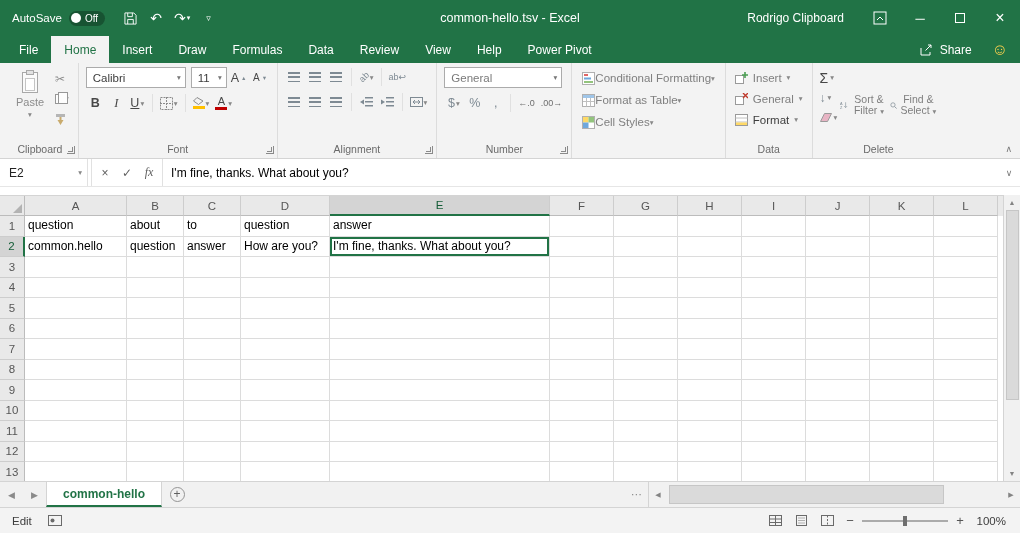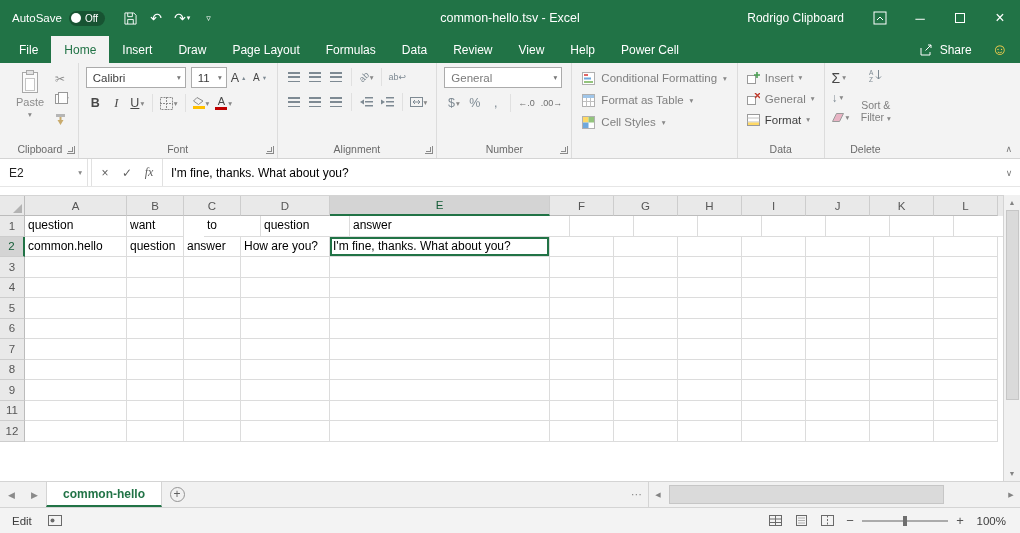--- a/index.html
+++ b/index.html
@@ -61,28 +61,28 @@
   .a-letter{font-size:11px;line-height:10px;color:#474747}
   .bars{display:inline-block;width:12px;height:10px;background:repeating-linear-gradient(to bottom,#7e8a93 0 1.5px,transparent 1.5px 4.25px)}
   .orient{display:inline-block;transform:rotate(-45deg);font-size:9px;color:#7e8a93}
   .wrapic{font-size:9px;color:#7e8a93;white-space:nowrap}
   .decbtn{font-size:9px;color:#6d6d6d;letter-spacing:0}
   .paste-btn{display:flex;flex-direction:column;align-items:center;width:42px;padding-top:3px;gap:2px;color:#8c8c8c;font-size:11px}
   .clip-col{display:flex;flex-direction:column;gap:5px;padding:4px 2px 0 4px;color:#8c8c8c}
   .sbtn{display:flex;align-items:center;gap:2px;font-size:12px;height:15px;color:#8c8c8c}
   .copy-ic{width:8px;height:10px;border:1px solid #979797;background:#fdfdfd;position:relative;display:inline-block}
   .copy-ic::before{content:"";position:absolute;left:2px;top:-3px;width:8px;height:10px;border:1px solid #979797;background:#fdfdfd}
-  .stylebtn{display:flex;align-items:center;gap:6px;height:22px;font-size:11.5px;color:#7f7f7f;padding:0 3px;white-space:nowrap}
+  .stylebtn{display:flex;align-items:center;height:22px;font-size:11.5px;color:#7f7f7f;padding:0 3px;white-space:nowrap}
   .cellbtn{display:flex;align-items:center;gap:5px;height:21px;font-size:11.5px;color:#7f7f7f;padding:0 2px;white-space:nowrap}
   .cellbtn.dark{color:#3d3d3d}
   .editing-body{display:flex;gap:3px}
   .edit-small{display:flex;flex-direction:column;gap:1px;padding-top:1px}
   .esrow{display:flex;align-items:center;gap:2px;height:19px;font-size:12px;color:#7e8a93}
   .sigma{font-size:14px;color:#474747;line-height:1}
-  .bigbtn{width:47px;display:flex;flex-direction:column;align-items:center;padding-top:2px;font-size:10.5px;line-height:11.5px;color:#7f7f7f;text-align:center;gap:18px}
+  .bigbtn{width:47px;display:flex;align-items:center;padding-top:2px;font-size:10.5px;line-height:11.5px;color:#7f7f7f;text-align:center;gap:2px}
   .collapse{position:absolute;right:8px;bottom:4px;color:#777;font-size:9px}
 
   
   .formularow{height:28px;flex:0 0 28px;background:#fff;display:flex;align-items:stretch;border-bottom:1px solid #e6e6e6}
   .namebox{width:88px;display:flex;align-items:center;justify-content:space-between;padding:0 5px 0 9px;font-size:12px;color:#222;border-right:1px solid #e1e1e1}
   .fb-split{width:4px;border-right:1px solid #e1e1e1}
   .fb-btns{display:flex;align-items:center;border-right:1px solid #e1e1e1;padding:0 2px}
   .fb-btns span{width:22px;text-align:center;color:#5f5f5f;font-size:12px}
   .fx{font-family:"Liberation Serif",serif;font-style:italic;font-size:13px}
   .fb-input{flex:1;display:flex;align-items:center;padding-left:8px;font-size:12px;color:#000;white-space:nowrap;overflow:hidden}
@@ -179,27 +179,26 @@
       <span class="winbtn" style="font-size:16px">×</span>
     </div>
   </div>
 
   <div class="tabrow">
     <div class="tabs">
         <div class="rtab">File</div>
         <div class="rtab active">Home</div>
         <div class="rtab">Insert</div>
         <div class="rtab">Draw</div>
-        <div class="rtab">Page Layout</div>
         <div class="rtab">Formulas</div>
         <div class="rtab">Data</div>
         <div class="rtab">Review</div>
         <div class="rtab">View</div>
         <div class="rtab">Help</div>
-        <div class="rtab">Power Cell</div>
+        <div class="rtab">Power Pivot</div>
       </div>
     <div class="tabrow-right">
       <div class="share">
         <svg width="13" height="12" viewBox="0 0 13 12">
             <path d="M1 4v7h9V8" fill="none" stroke="#fff"></path>
             <path d="M5.5 6.5L11 1M8 1h3v3" fill="none" stroke="#fff"></path>
           </svg>
         <span>Share</span>
       </div>
       <span class="smiley">☺</span>
@@ -468,20 +467,27 @@
               <span class="dd">▾</span>
             </span>
         </div>
         <div class="bigbtn">
           <svg width="14" height="13" viewBox="0 0 14 13">
               <text x="0" y="6" font-size="6.5" fill="#7e8a93">A</text>
               <text x="0" y="13" font-size="6.5" fill="#7e8a93">Z</text>
               <path d="M9.5 1v9M9.5 10l-2.5-2.5M9.5 10L12 7.5" fill="none" stroke="#7e8a93"></path>
             </svg>
           <span><span>Sort &amp; Filter</span> <span class="dd">▾</span></span>
+        </div>
+        <div class="bigbtn">
+          <svg width="13" height="13" viewBox="0 0 12 12">
+              <circle cx="5" cy="5" r="3.6" fill="none" stroke="#7e8a93" stroke-width="1.2"></circle>
+              <line x1="8" y1="8" x2="11.2" y2="11.2" stroke="#7e8a93" stroke-width="1.4"></line>
+            </svg>
+          <span><span>Find &amp; Select</span> <span class="dd">▾</span></span>
         </div>
       </div>
       <div class="glabel"><span>Delete</span></div>
     </div>
 
     <span class="collapse">∧</span>
   </div>
 
   <div class="formularow">
     <div class="namebox">
@@ -515,22 +521,22 @@
           <div class="colh" style="width: 64px;">H</div>
           <div class="colh" style="width: 64px;">I</div>
           <div class="colh" style="width: 64px;">J</div>
           <div class="colh" style="width: 64px;">K</div>
           <div class="colh" style="width: 64px;">L</div>
         </div>
       <div class="gridrows">
           <div class="grow">
             <div class="rowh">1</div>
             <div class="cell" style="width: 102px;">question</div>
-            <div class="cell" style="width: 57px;">want</div>
-            <div class="cell" style="width: 57px; margin-left: 20px;">to</div>
+            <div class="cell" style="width: 57px;">about</div>
+            <div class="cell" style="width: 57px;">to</div>
             <div class="cell" style="width: 89px;">question</div>
             <div class="cell" style="width: 220px;">answer</div>
             <div class="cell" style="width: 64px;"></div>
             <div class="cell" style="width: 64px;"></div>
             <div class="cell" style="width: 64px;"></div>
             <div class="cell" style="width: 64px;"></div>
             <div class="cell" style="width: 64px;"></div>
             <div class="cell" style="width: 64px;"></div>
             <div class="cell" style="width: 64px;"></div>
           </div>
@@ -648,36 +654,66 @@
             <div class="cell" style="width: 220px;"></div>
             <div class="cell" style="width: 64px;"></div>
             <div class="cell" style="width: 64px;"></div>
             <div class="cell" style="width: 64px;"></div>
             <div class="cell" style="width: 64px;"></div>
             <div class="cell" style="width: 64px;"></div>
             <div class="cell" style="width: 64px;"></div>
             <div class="cell" style="width: 64px;"></div>
           </div>
           <div class="grow">
+            <div class="rowh">10</div>
+            <div class="cell" style="width: 102px;"></div>
+            <div class="cell" style="width: 57px;"></div>
+            <div class="cell" style="width: 57px;"></div>
+            <div class="cell" style="width: 89px;"></div>
+            <div class="cell" style="width: 220px;"></div>
+            <div class="cell" style="width: 64px;"></div>
+            <div class="cell" style="width: 64px;"></div>
+            <div class="cell" style="width: 64px;"></div>
+            <div class="cell" style="width: 64px;"></div>
+            <div class="cell" style="width: 64px;"></div>
+            <div class="cell" style="width: 64px;"></div>
+            <div class="cell" style="width: 64px;"></div>
+          </div>
+          <div class="grow">
             <div class="rowh">11</div>
             <div class="cell" style="width: 102px;"></div>
             <div class="cell" style="width: 57px;"></div>
             <div class="cell" style="width: 57px;"></div>
             <div class="cell" style="width: 89px;"></div>
             <div class="cell" style="width: 220px;"></div>
             <div class="cell" style="width: 64px;"></div>
             <div class="cell" style="width: 64px;"></div>
             <div class="cell" style="width: 64px;"></div>
             <div class="cell" style="width: 64px;"></div>
             <div class="cell" style="width: 64px;"></div>
             <div class="cell" style="width: 64px;"></div>
             <div class="cell" style="width: 64px;"></div>
           </div>
           <div class="grow">
             <div class="rowh">12</div>
+            <div class="cell" style="width: 102px;"></div>
+            <div class="cell" style="width: 57px;"></div>
+            <div class="cell" style="width: 57px;"></div>
+            <div class="cell" style="width: 89px;"></div>
+            <div class="cell" style="width: 220px;"></div>
+            <div class="cell" style="width: 64px;"></div>
+            <div class="cell" style="width: 64px;"></div>
+            <div class="cell" style="width: 64px;"></div>
+            <div class="cell" style="width: 64px;"></div>
+            <div class="cell" style="width: 64px;"></div>
+            <div class="cell" style="width: 64px;"></div>
+            <div class="cell" style="width: 64px;"></div>
+          </div>
+          <div class="grow">
+            <div class="rowh">13</div>
             <div class="cell" style="width: 102px;"></div>
             <div class="cell" style="width: 57px;"></div>
             <div class="cell" style="width: 57px;"></div>
             <div class="cell" style="width: 89px;"></div>
             <div class="cell" style="width: 220px;"></div>
             <div class="cell" style="width: 64px;"></div>
             <div class="cell" style="width: 64px;"></div>
             <div class="cell" style="width: 64px;"></div>
             <div class="cell" style="width: 64px;"></div>
             <div class="cell" style="width: 64px;"></div>

